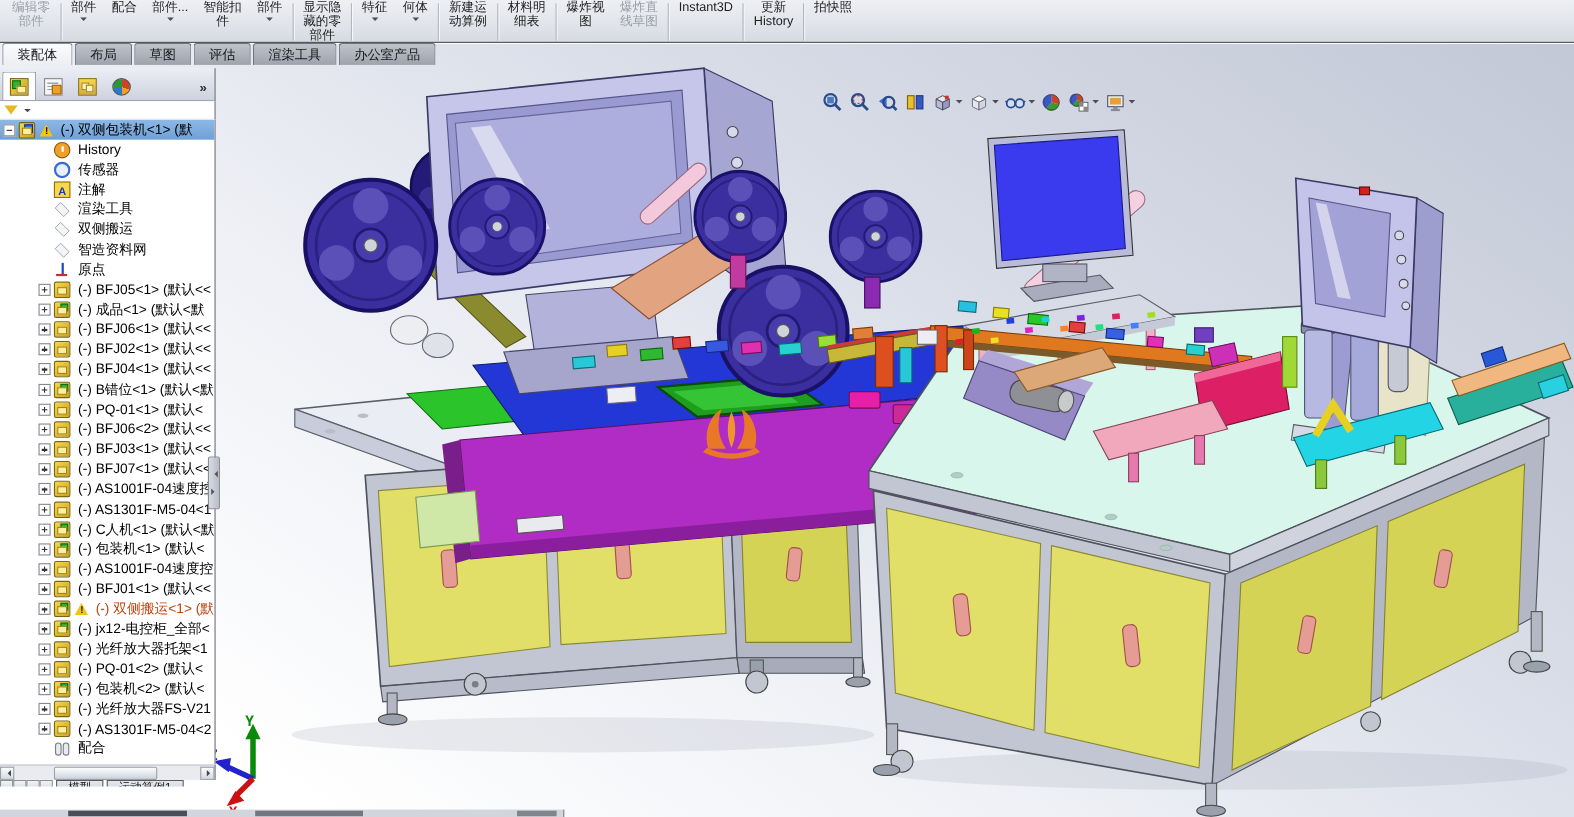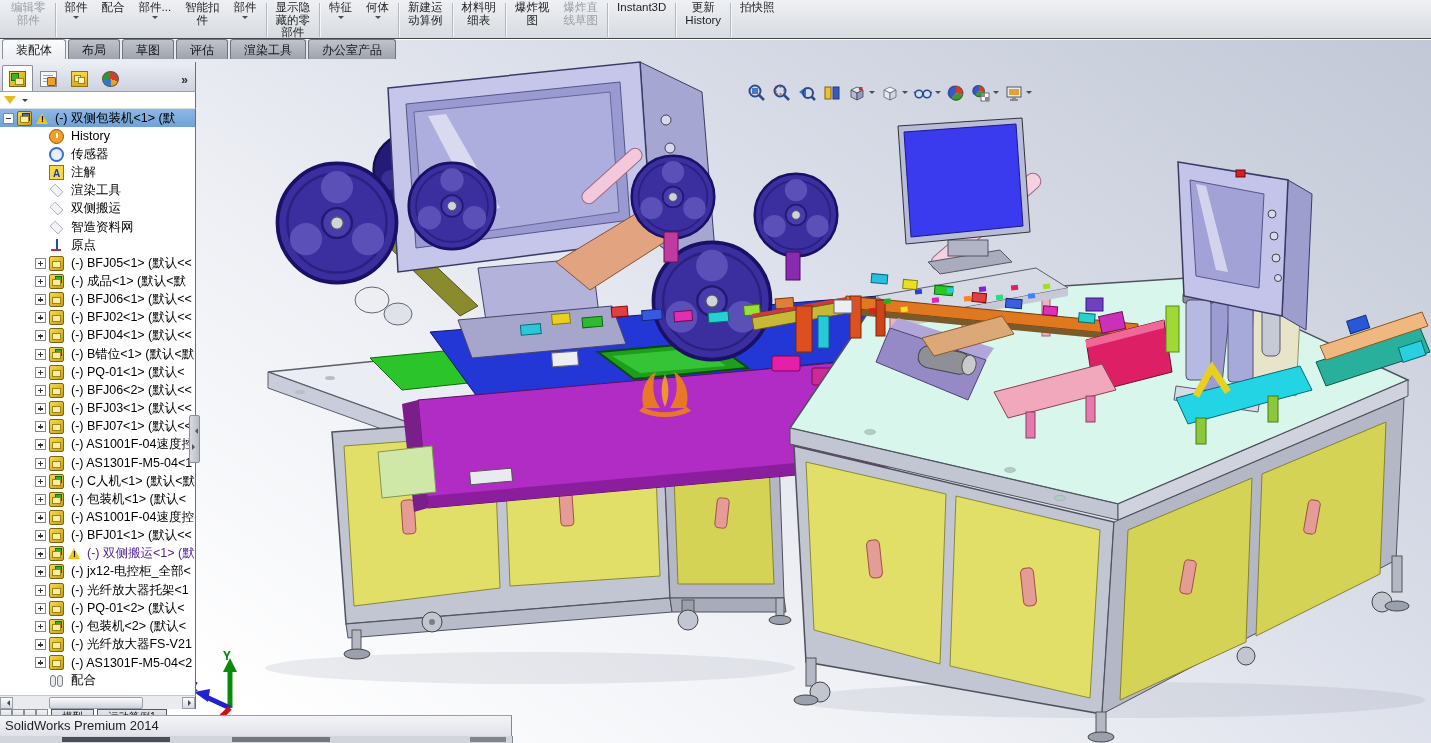--- a/index.html
+++ b/index.html
@@ -75,21 +75,21 @@
            display:flex;align-items:center;padding-left:4px;}
   .funnel{width:0;height:0;border:6px solid transparent;border-top:8px solid #e8b820;position:relative;top:3px;}
   .fcaret{width:0;height:0;border:3.5px solid transparent;border-top-color:#444;margin:3px 0 0 6px;}
 
   .tree{position:absolute;left:0;top:109px;width:196px;height:586px;box-sizing:border-box;z-index:25;
         background:#fff;border-right:1px solid #6a6e76;overflow:hidden;}
   .trow{display:flex;align-items:center;height:18.16px;font-size:12.5px;color:#000;
         padding-left:35px;white-space:nowrap;cursor:default;}
   .trow.ind-0{padding-left:3px;}
   .trow.selected{background:linear-gradient(#8cb8e6,#6fa0d6);}
-  .trow.dim .tlabel{color:#4c1d95;}
+  .trow.dim .tlabel{color:#c2410c;}
   .texp{width:11px;height:11px;box-sizing:border-box;margin-right:3px;flex:none;position:relative;
         border:1px solid #848890;background:#fff;visibility:hidden;}
   .trow.exp-plus .texp,.trow.exp-minus .texp{visibility:visible;}
   .texp::before{content:"";position:absolute;left:2px;top:4px;width:5px;height:1.5px;background:#333;}
   .trow.exp-plus .texp::after{content:"";position:absolute;left:3.8px;top:2.2px;width:1.5px;height:5px;background:#333;}
   .ticon{width:15px;height:15px;flex:none;margin-right:4px;position:relative;box-sizing:border-box;}
   .twarn{display:none;width:14px;height:13px;flex:none;margin-right:2px;position:relative;}
   .trow.warn .twarn{display:inline-block;}
   .twarn::before{content:"";position:absolute;left:0;top:1px;width:0;height:0;
         border-left:6.5px solid transparent;border-right:6.5px solid transparent;border-bottom:11px solid #f4c410;}
@@ -887,22 +887,19 @@
     <span class="mnav"></span>
     <span class="mnav"></span>
     <span class="mnav"></span>
     <span class="mnav"></span>
     <span style="display:flex">
       <span class="mtab active">模型</span>
         <span class="mtab">运动算例1</span>
     </span>
   </div>
 
-  <div class="statusbar">
-    <span>SolidWorks Premium 2014</span>
-  </div>
   <div class="bottomstrip">
     <div class="bfrag f1"></div>
     <div class="bfrag f2"></div>
     <div class="bfrag f3"></div>
   </div>
 
 </div>
 
 </body></html>

